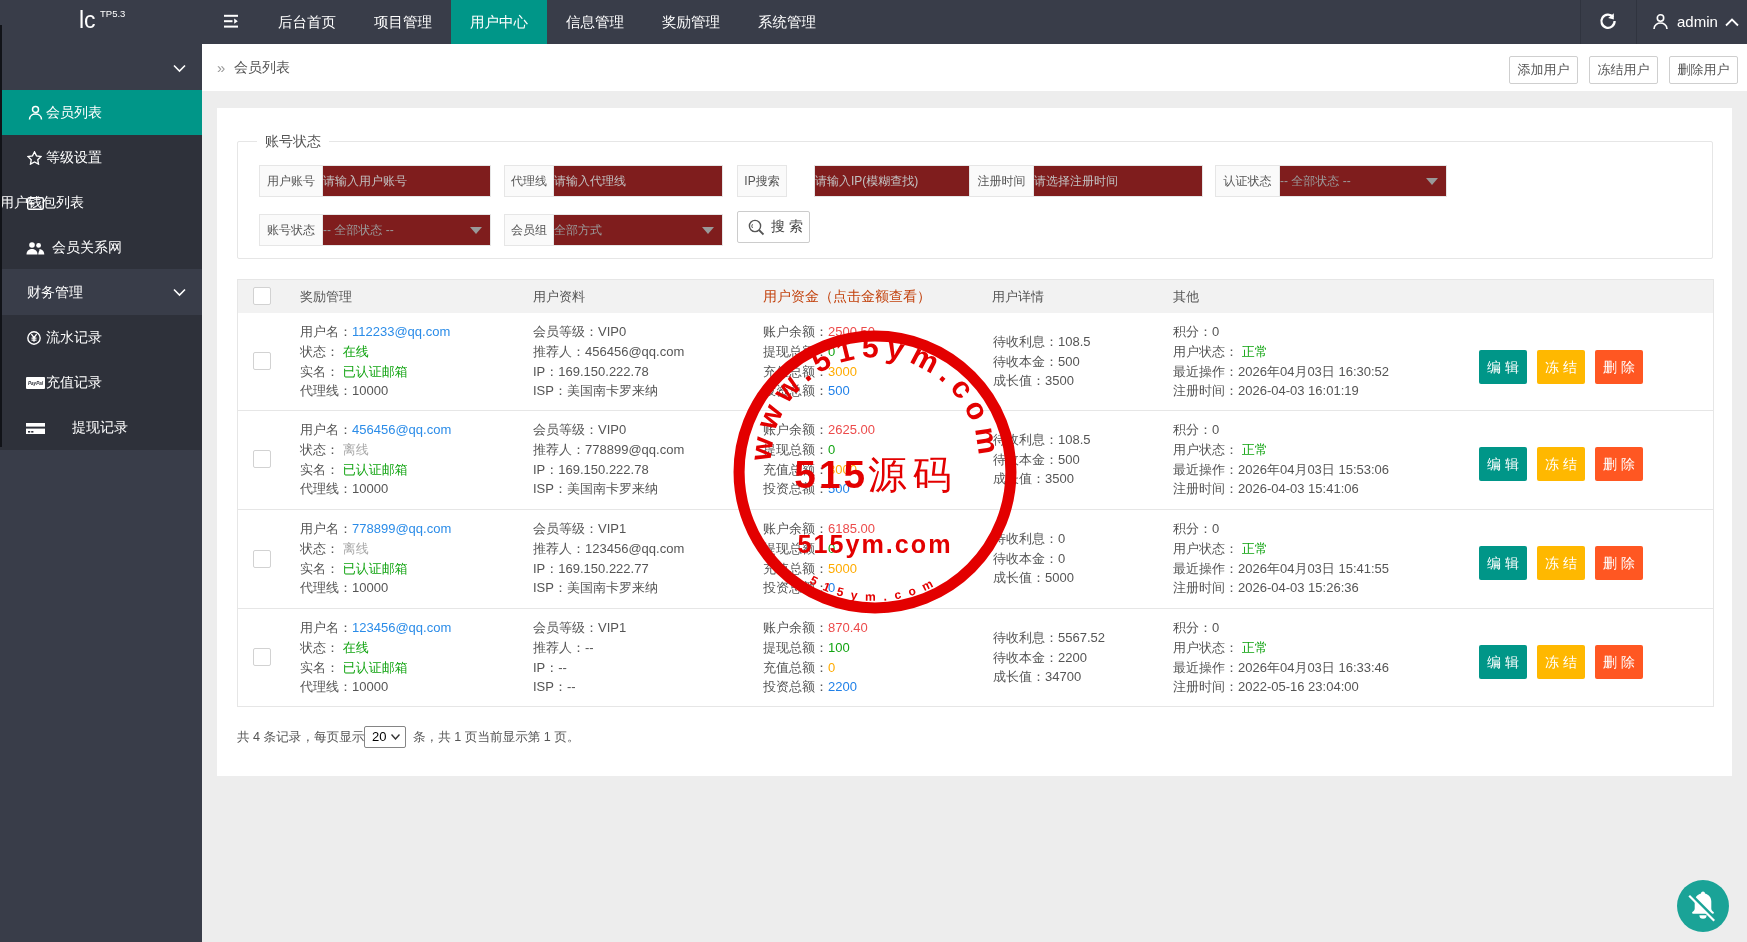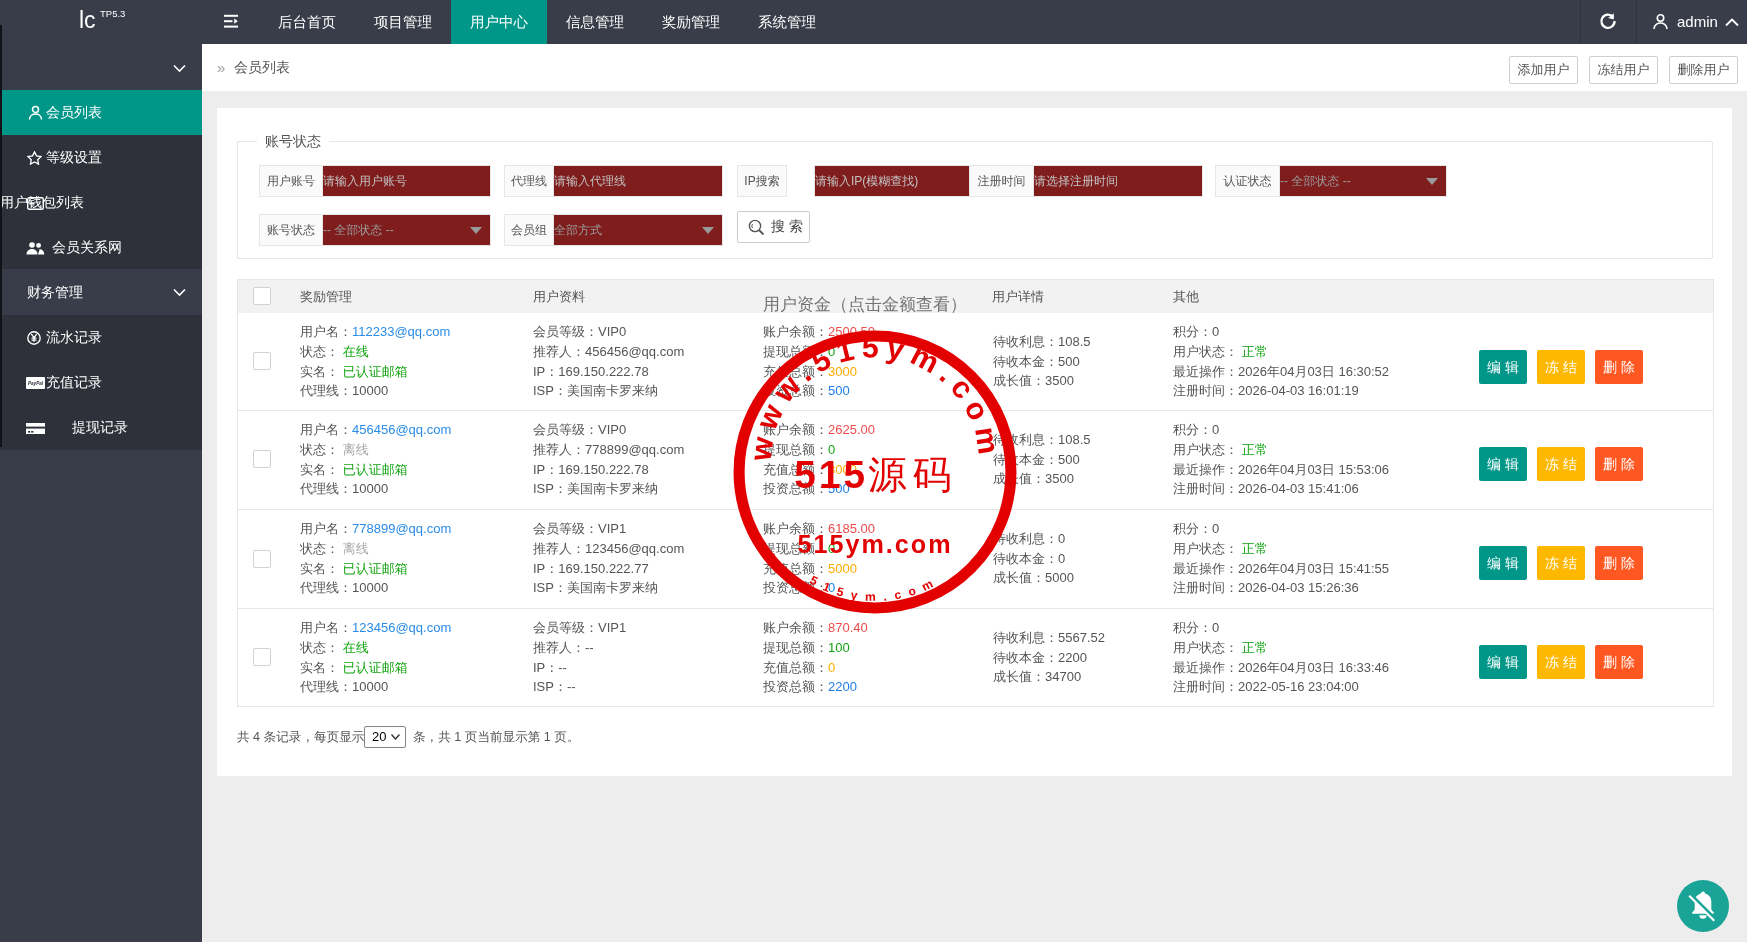--- a/index.html
+++ b/index.html
@@ -145,21 +145,21 @@
 <svg class="abs" style="left:748px;top:219px;" width="17" height="17" viewBox="0 0 17 17">
 <circle cx="7" cy="7" r="5.6" fill="none" stroke="#555" stroke-width="1.4"></circle>
 <path d="M11 11 L15.5 15.5" stroke="#555" stroke-width="1.8"></path>
 <path d="M4.5 5.2 A3 3 0 0 0 4.5 9" fill="none" stroke="#555" stroke-width="1"></path>
 </svg>
 <div class="abs" style="left:771px;top:211px;height:32px;line-height:31px;font-size:14px;color:#444;letter-spacing:4px;">搜索</div>
 <div class="abs" style="left:237px;top:279px;width:1477px;height:428px;border:1px solid #e6e6e6;"></div>
 <div class="abs" style="left:238px;top:280px;width:1475px;height:33px;background:#f2f2f2;"></div>
 <div class="abs" style="left:300px;top:280px;height:33px;line-height:33px;font-size:13px;color:#555;">奖励管理</div>
 <div class="abs" style="left:533px;top:280px;height:33px;line-height:33px;font-size:13px;color:#555;">用户资料</div>
-<div class="abs" style="left:763px;top:288px;height:33px;line-height:33px;font-size:17px;color:#737373;">用户资金（点击金额查看）</div>
+<div class="abs" style="left:763px;top:280px;height:33px;line-height:33px;font-size:14px;color:#c2410c;">用户资金（点击金额查看）</div>
 <div class="abs" style="left:992px;top:280px;height:33px;line-height:33px;font-size:13px;color:#555;">用户详情</div>
 <div class="abs" style="left:1173px;top:280px;height:33px;line-height:33px;font-size:13px;color:#555;">其他</div>
 <div class="cb" style="left:253px;top:287px;"></div>
 <div class="cb" style="left:253px;top:352px;"></div>
 <div class="cell" style="left:300px;top:322.1px;">用户名：<span class="link">112233@qq.com</span><br>状态：&nbsp;<span class="grn">在线</span><br>实名：&nbsp;<span class="grn">已认证邮箱</span><br>代理线：10000</div>
 <div class="cell" style="left:533px;top:322.1px;">会员等级：VIP0<br>推荐人：456456@qq.com<br>IP：169.150.222.78<br>ISP：美国南卡罗来纳</div>
 <div class="cell" style="left:763px;top:322.1px;">账户余额：<span class="red2">2500.50</span><br>提现总额：<span class="grn">0</span><br>充值总额：<span class="org">3000</span><br>投资总额：<span class="blu">500</span></div>
 <div class="cell" style="left:993px;top:331.9px;">待收利息：108.5<br>待收本金：500<br>成长值：3500</div>
 <div class="cell" style="left:1173px;top:322.1px;">积分：0<br>用户状态：&nbsp;<span class="grn">正常</span><br>最近操作：2026年04月03日 16:30:52<br>注册时间：2026-04-03 16:01:19</div>
 <div class="btn" style="left:1479px;top:350px;background:#009688;">编 辑</div>

